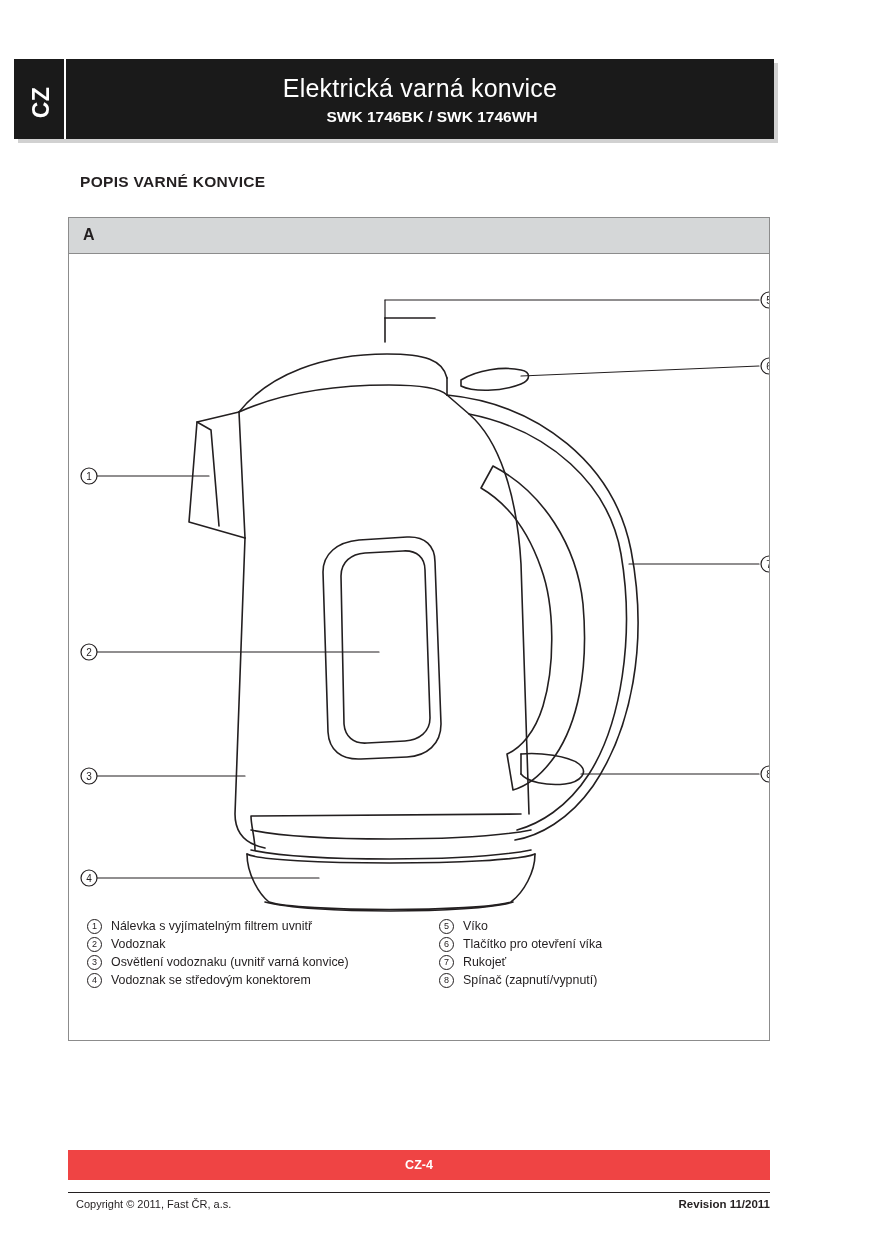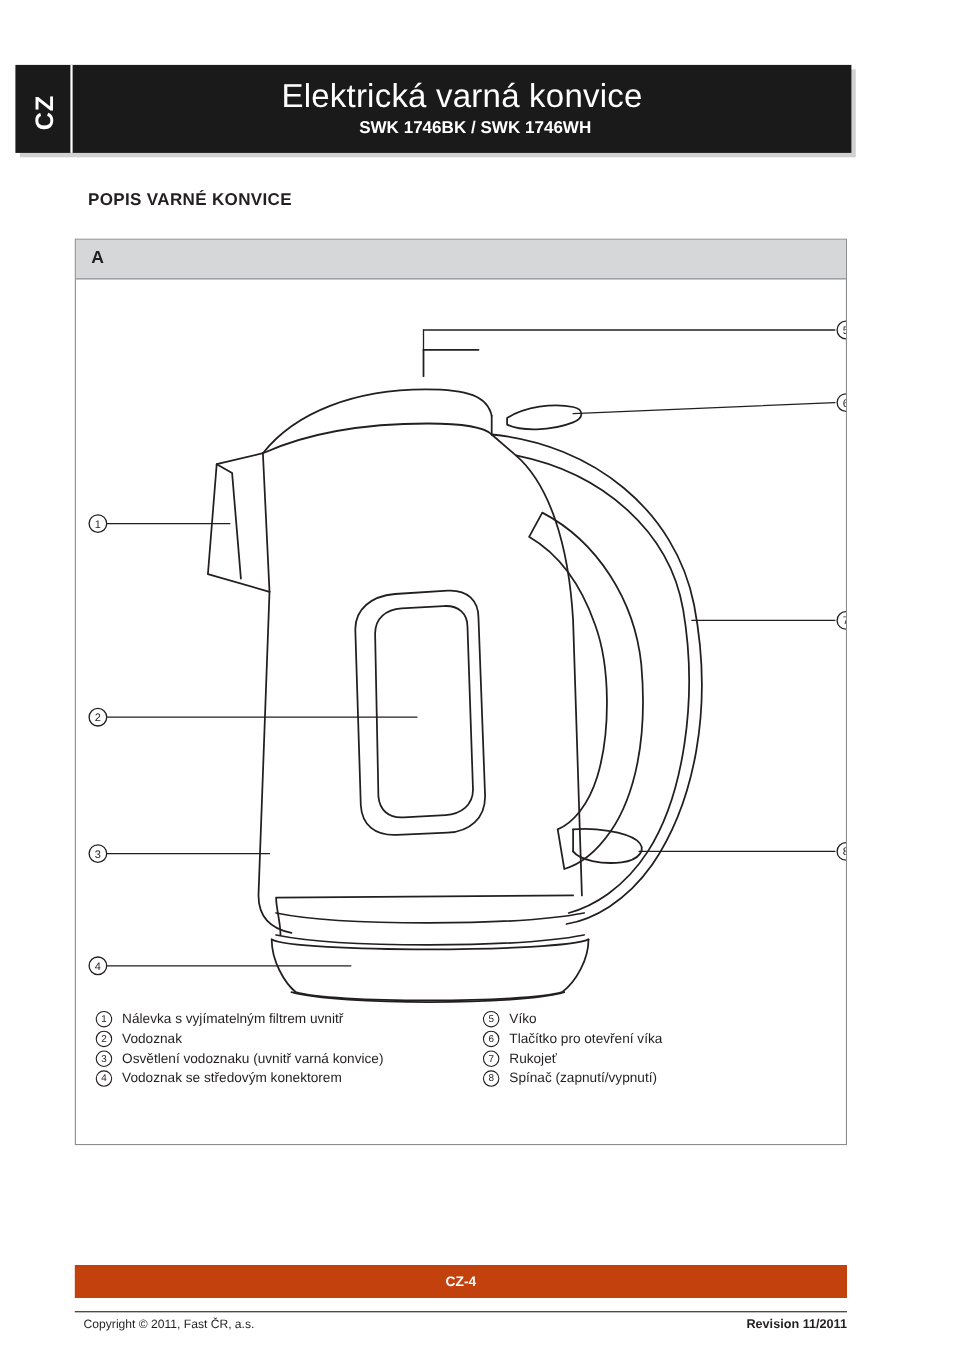--- a/index.html
+++ b/index.html
@@ -58,21 +58,21 @@
     position: absolute;
     left: 52px;
     top: 0;
     right: 0;
     height: 80px;
     text-align: center;
   }
   .header-title {
     margin-top: 11px;
     color: #ffffff;
-    font-size: 30px;
+    font-size: 25px;
     font-weight: normal;
     line-height: 36px;
     letter-spacing: 0.2px;
   }
   .header-sub {
     color: #ffffff;
     font-size: 15.5px;
     font-weight: bold;
     line-height: 20px;
     margin-top: 1px;
@@ -167,21 +167,21 @@
     font-family: "Liberation Sans", sans-serif;
   }
 
   
   .footer-bar {
     position: absolute;
     left: 68px;
     top: 1150px;
     width: 702px;
     height: 30px;
-    background: #c2410c;
+    background: #ef4444;
   }
   .footer-bar .pagenum {
     color: #ffffff;
     font-size: 12.5px;
     font-weight: bold;
     text-align: center;
     line-height: 30px;
   }
   .footer-rule {
     position: absolute;

